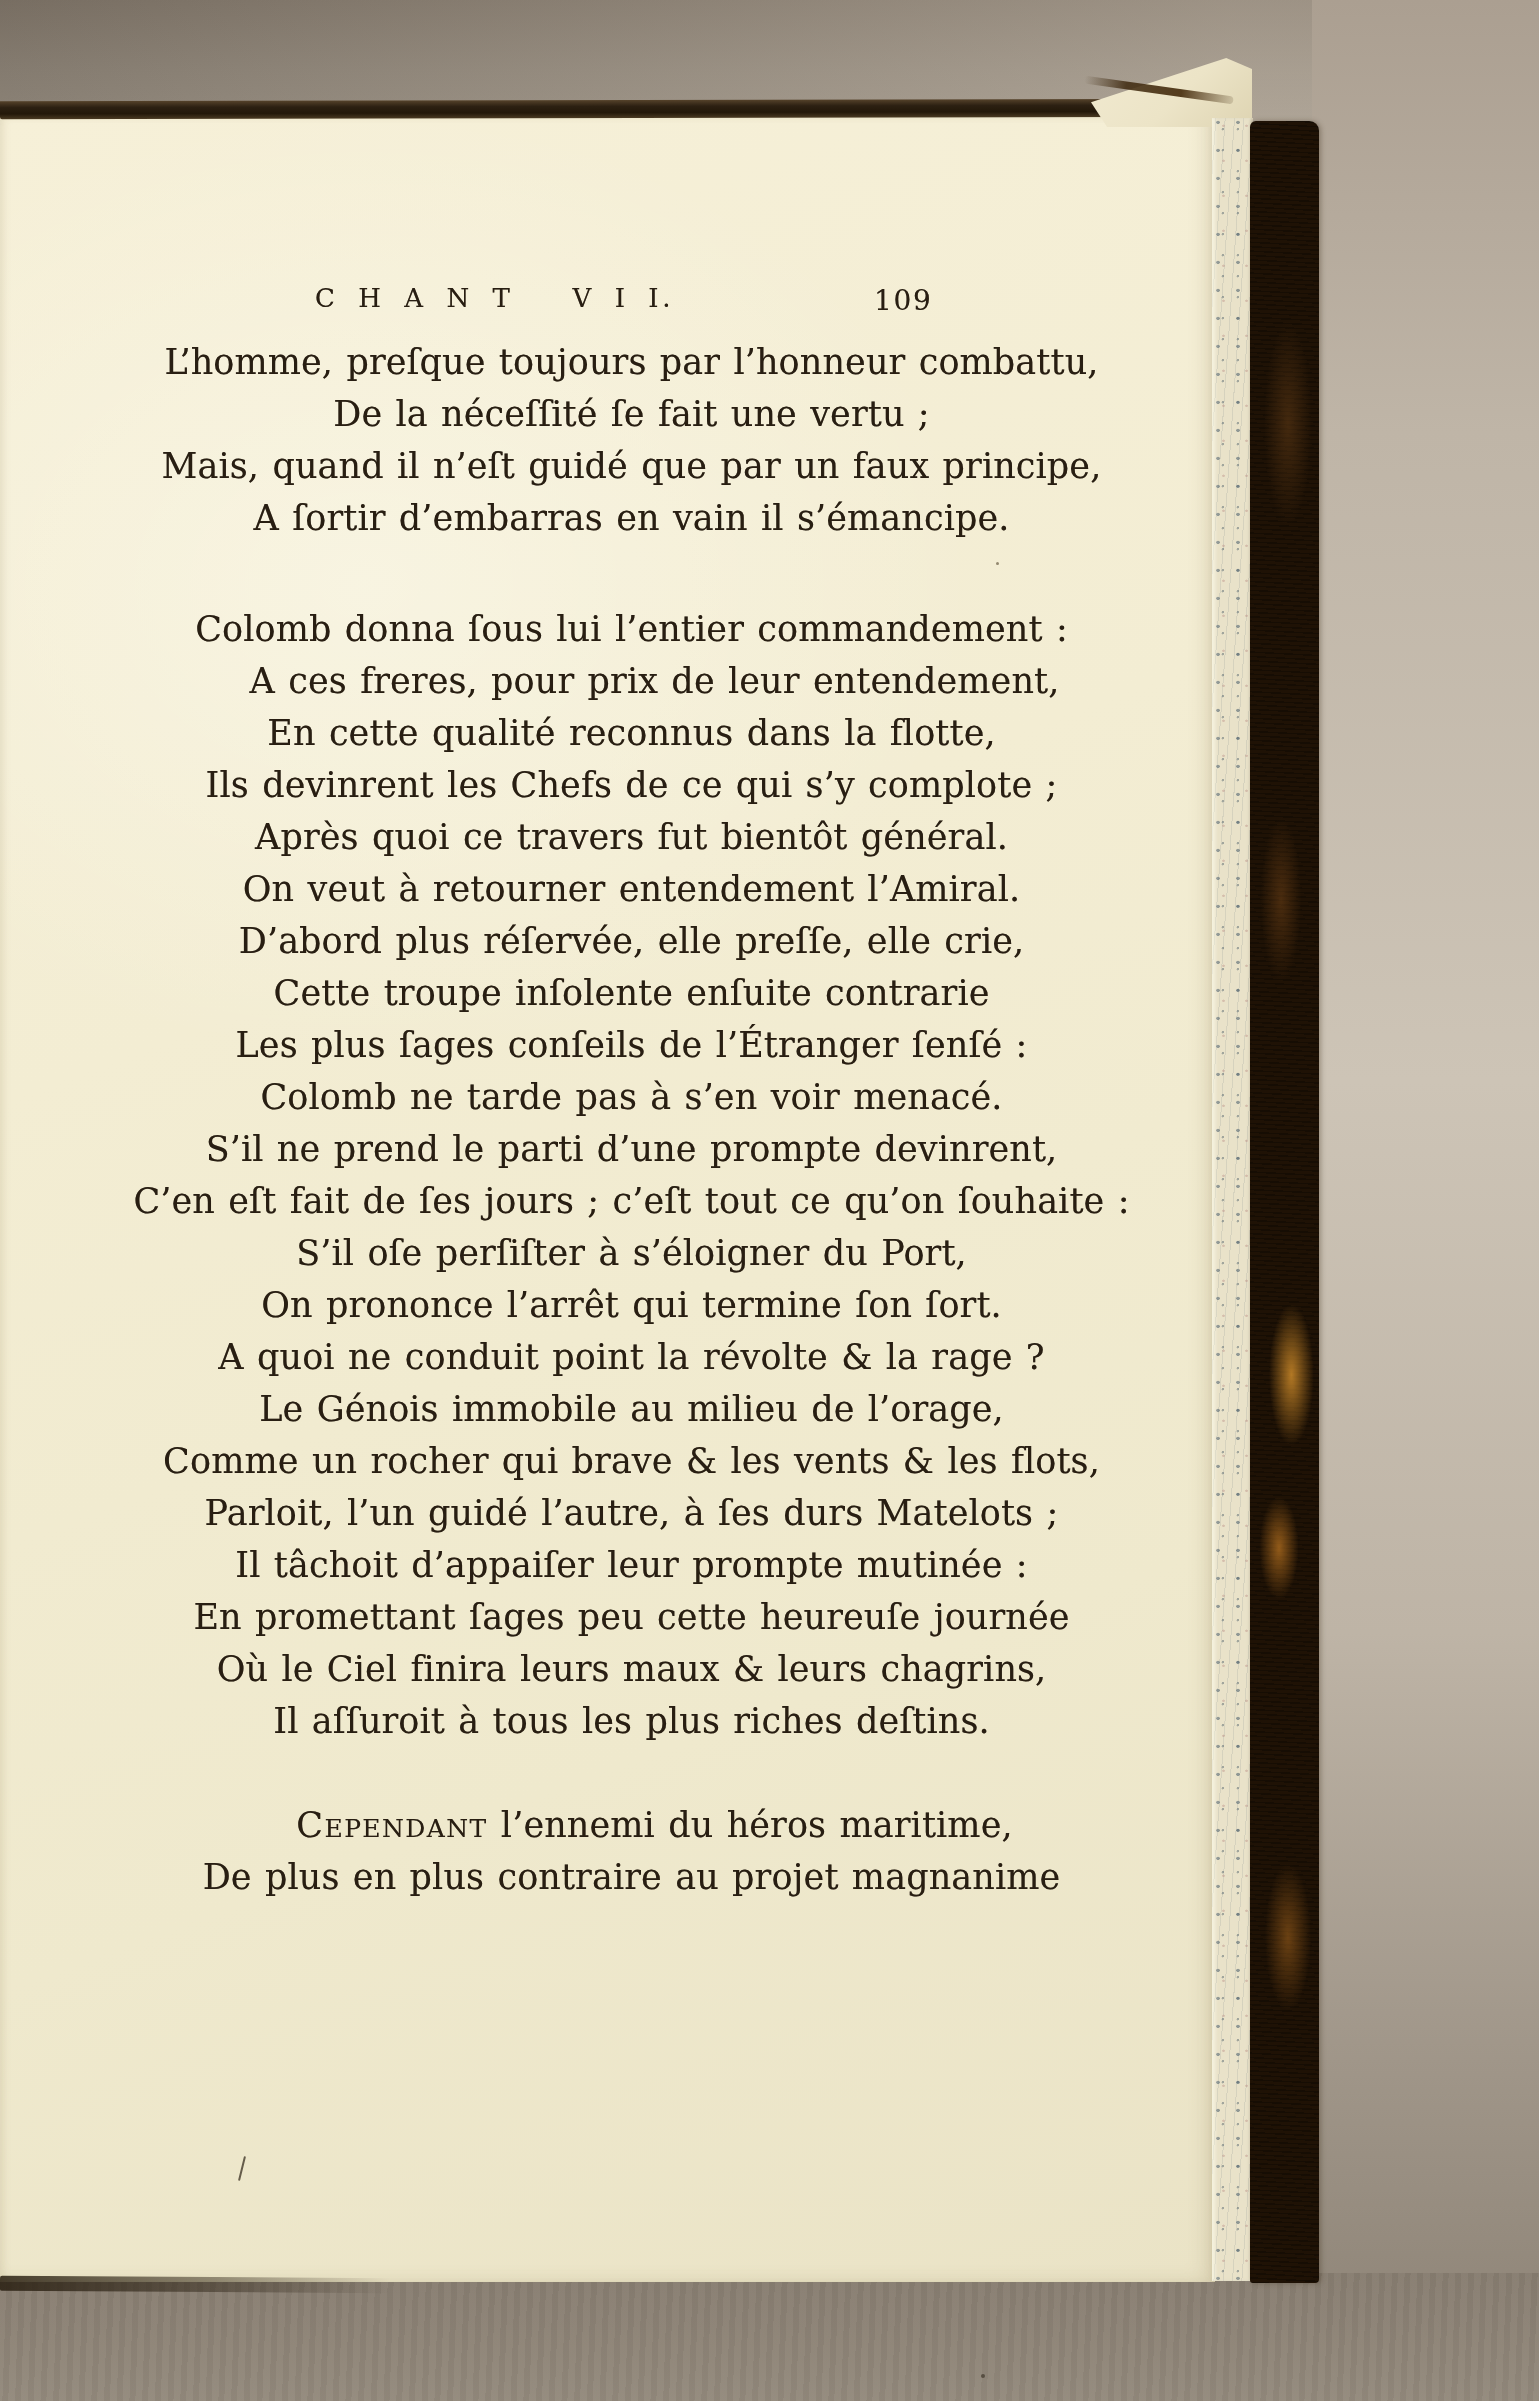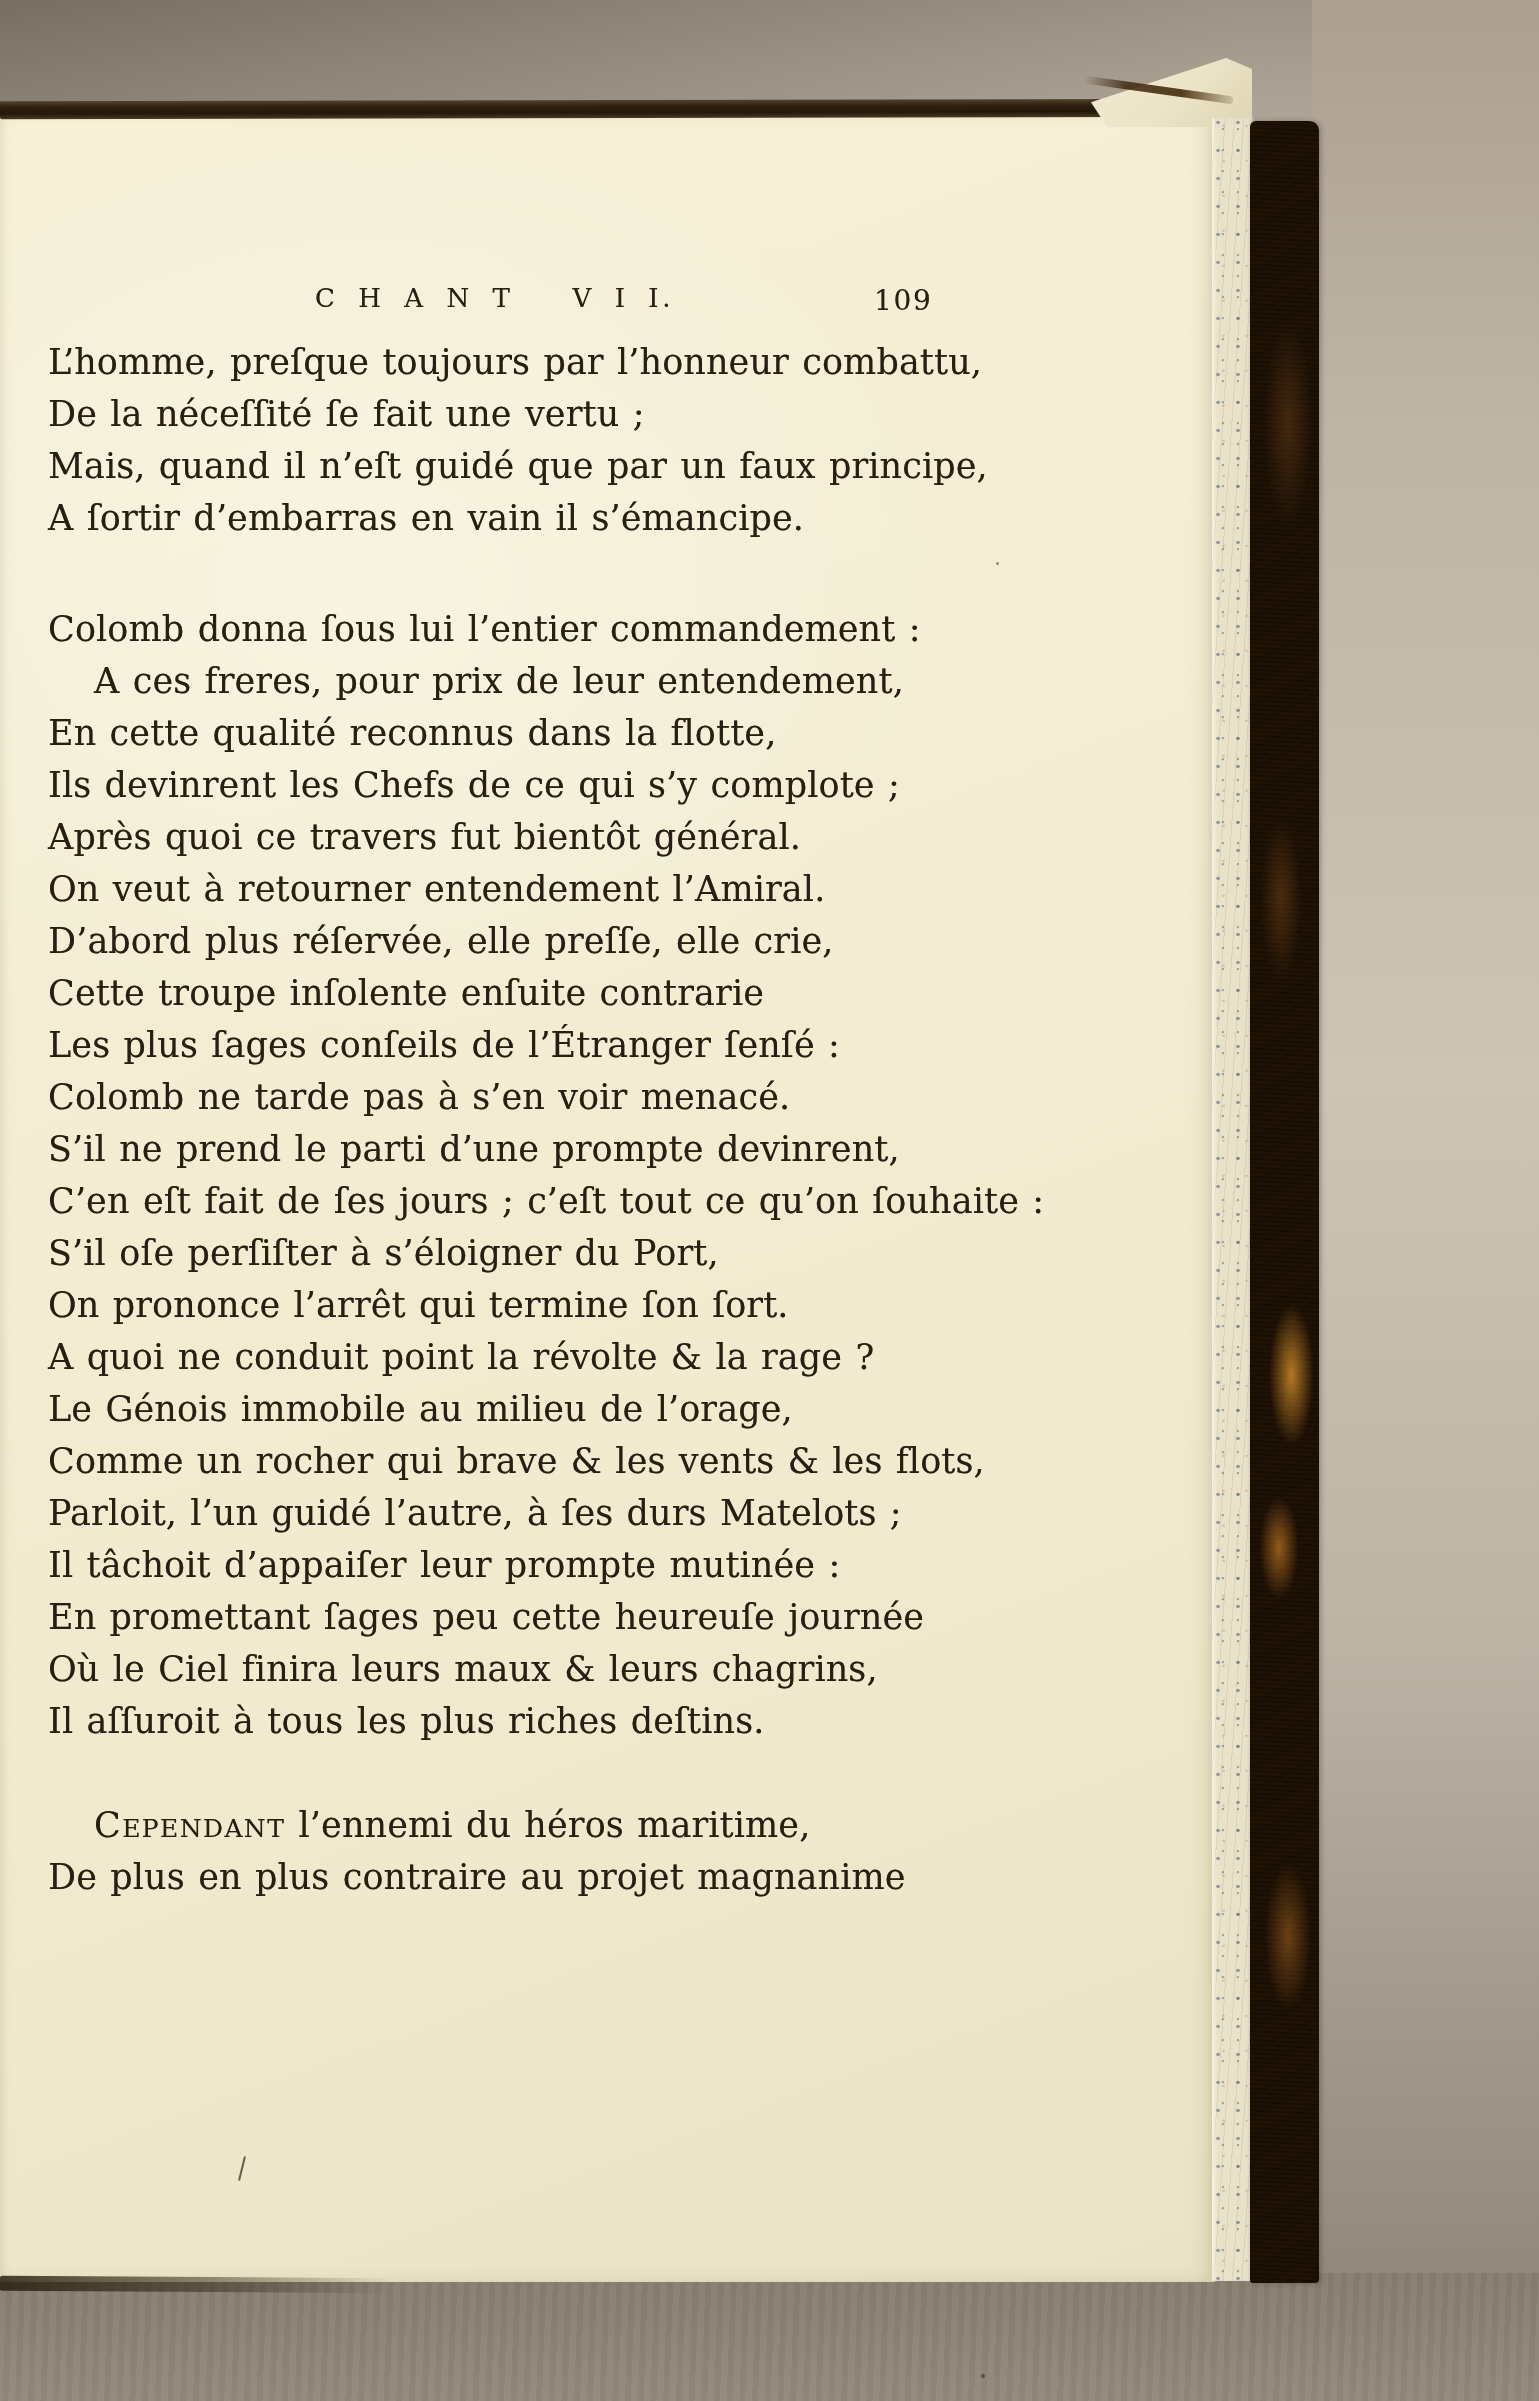--- a/index.html
+++ b/index.html
@@ -67,21 +67,21 @@
   .speck-b{position:absolute;left:996px;top:562px;width:3.4px;height:3.4px;border-radius:50%;background:#6a5c44;opacity:.7;}
 
   
   .text-layer{position:absolute;left:0;top:0;width:1215px;height:2176px;color:#281e12;}
   .header-row{position:absolute;left:0;top:279px;width:1215px;height:41px;}
   .header-title{position:absolute;left:285px;top:0;font-size:26px;line-height:39px;
     letter-spacing:.14em;word-spacing:.30em;white-space:pre;text-shadow:0 0 0.5px rgba(40,30,16,.55);margin-left:30px;}
   .page-number{position:absolute;left:874px;top:2px;font-size:28px;line-height:39px;
     letter-spacing:.06em;text-shadow:0 0 0.5px rgba(40,30,16,.55);}
 
-  .stanza{position:absolute;left:0;width:1215px;}
+  .stanza{position:absolute;left:0;width:1215px;text-align:center;}
   .stanza-1{top:336px;}
   .stanza-2{top:603px;}
   .stanza-3{top:1799px;}
   .line{height:52px;line-height:52px;font-size:35px;white-space:nowrap;
     padding-left:48px;letter-spacing:0.1px;word-spacing:.06em;
     text-shadow:0 0 0.6px rgba(38,28,16,.5);}
   .line.indent{padding-left:94px;}
   .smallcaps{font-variant:small-caps;letter-spacing:.04em;}
 </style>
 </head>

